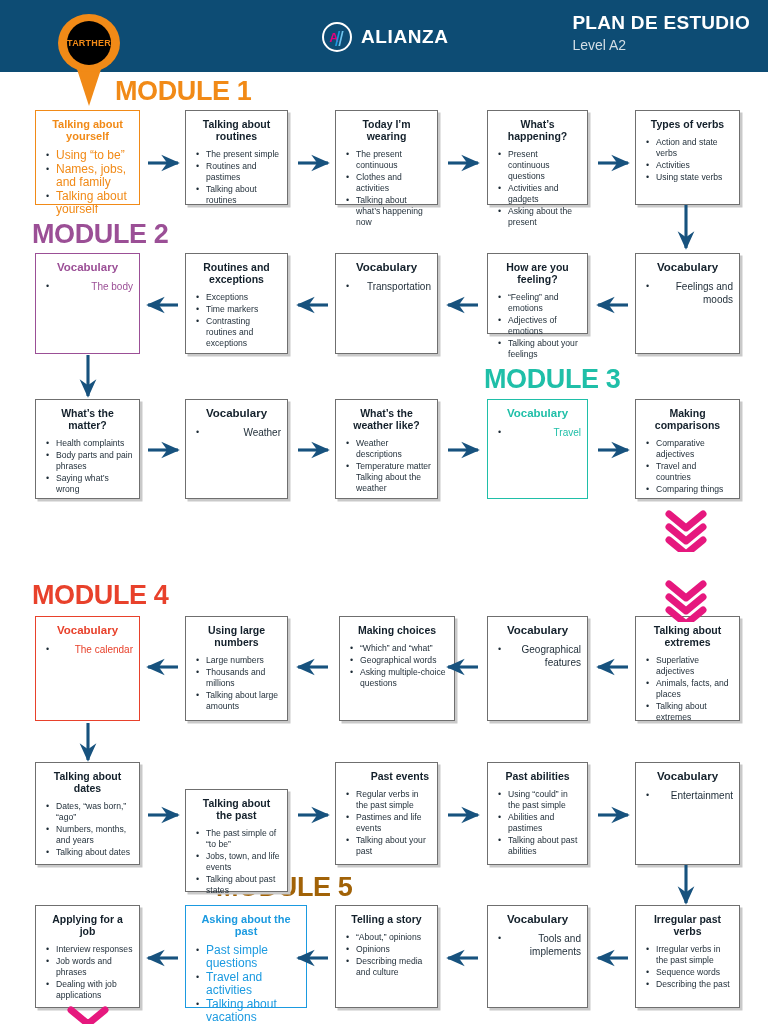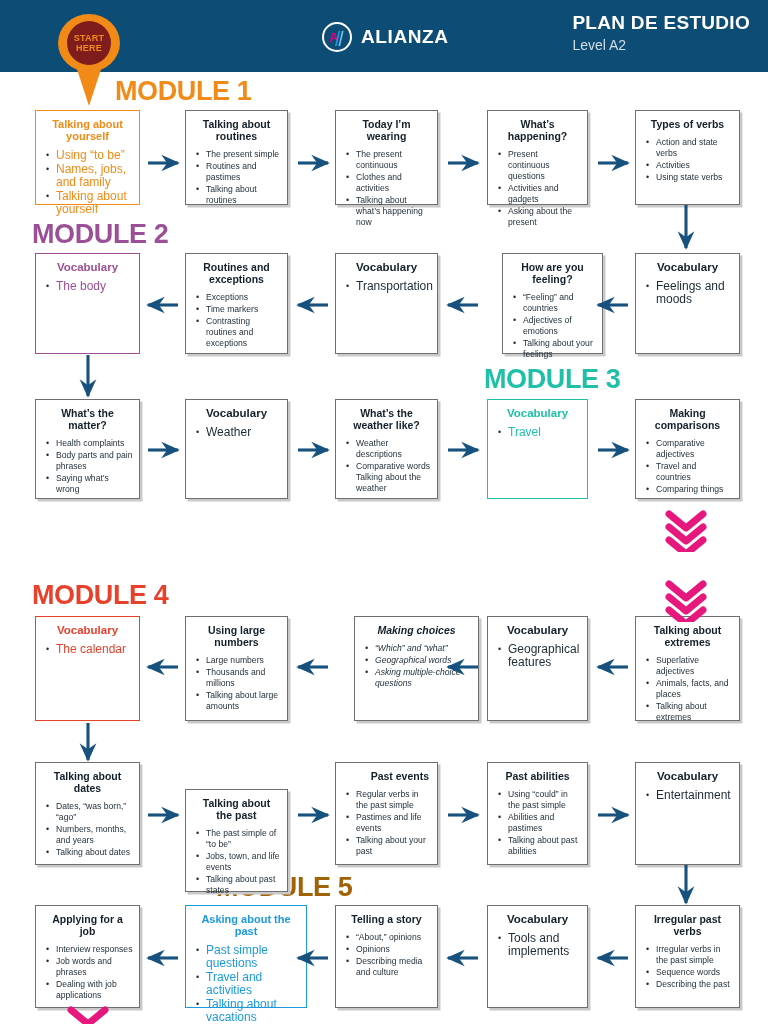--- a/index.html
+++ b/index.html
@@ -56,22 +56,22 @@
     width: 62px; height: 92px;
   }
   .pin-head {
     position: absolute; left: 0; top: 0;
     width: 62px; height: 58px; border-radius: 50%;
     background: #f18a17;
     display: flex; align-items: center; justify-content: center;
   }
   .pin-inner {
     width: 44px; height: 44px; border-radius: 50%;
-    background: #7f1d1d;
-    display: flex; flex-direction: column;
+    background: #000000;
+    display: flex; flex-direction: row;
     align-items: center; justify-content: center;
   }
   .pin-inner span {
     color: #f18a17; font-weight: 700; font-size: 9px;
     line-height: 10px; letter-spacing: 0.2px;
   }
   .pin-tail {
     position: absolute; left: 14px; top: 40px;
     width: 0; height: 0;
     border-left: 17px solid transparent;
@@ -109,21 +109,21 @@
   .card-list li::before {
     content: "\2022"; position: absolute; left: 0; top: -0.5px;
     font-size: 9px; color: #1d2b36;
   }
 
   
   .card.accent .card-title { font-size: 11px; }
   .card.accent .card-list li { font-size: 12px; line-height: 13px; }
 
   
-  .card.vocab .card-list li { font-size: 12px; line-height: 13px; }
+  .card.vocab .card-list li { font-size: 10px; line-height: 13px; text-align: right; }
   .card.vocab .card-title { font-size: 11.5px; }
 
   
   .arrow { position: absolute; }
 
   
   .chev-group { position: absolute; }
 </style>
 </head>
 <body>
@@ -215,24 +215,24 @@
         <li>Time markers</li>
         <li>Contrasting routines and exceptions</li>
       </ul>
     </div>
     <div class="card vocab shadowed" style="left: 335px; top: 253px; width: 103px; height: 101px;">
       <div class="card-title">Vocabulary</div>
       <ul class="card-list">
         <li>Transportation</li>
       </ul>
     </div>
-    <div class="card shadowed" style="left: 502px; top: 253px; width: 101px; height: 101px;">
+    <div class="card shadowed" style="left: 487px; top: 253px; width: 101px; height: 81px;">
       <div class="card-title">How are you feeling?</div>
       <ul class="card-list">
-        <li>“Feeling” and countries</li>
+        <li>“Feeling” and emotions</li>
         <li>Adjectives of emotions</li>
         <li>Talking about your feelings</li>
       </ul>
     </div>
     <div class="card vocab shadowed" style="left: 635px; top: 253px; width: 105px; height: 101px;">
       <div class="card-title">Vocabulary</div>
       <ul class="card-list">
         <li>Feelings and moods</li>
       </ul>
     </div>
@@ -247,21 +247,21 @@
     <div class="card vocab shadowed" style="left: 185px; top: 399px; width: 103px; height: 100px;">
       <div class="card-title">Vocabulary</div>
       <ul class="card-list">
         <li>Weather</li>
       </ul>
     </div>
     <div class="card shadowed" style="left: 335px; top: 399px; width: 103px; height: 100px;">
       <div class="card-title">What’s the weather like?</div>
       <ul class="card-list">
         <li>Weather descriptions</li>
-        <li>Comparative words Talking about the weather</li>
+        <li>Temperature matter Talking about the weather</li>
       </ul>
     </div>
     <div class="card accent vocab" style="left: 487px; top: 399px; width: 101px; height: 100px; border-color: rgb(31, 191, 168); border-width: 1.3px;">
       <div class="card-title" style="color: rgb(31, 191, 168);">Vocabulary</div>
       <ul class="card-list">
         <li style="color: rgb(31, 191, 168);">Travel</li>
       </ul>
     </div>
     <div class="card shadowed" style="left: 635px; top: 399px; width: 105px; height: 100px;">
       <div class="card-title">Making comparisons</div>
@@ -278,21 +278,21 @@
       </ul>
     </div>
     <div class="card shadowed" style="left: 185px; top: 616px; width: 103px; height: 105px;">
       <div class="card-title">Using large numbers</div>
       <ul class="card-list">
         <li>Large numbers</li>
         <li>Thousands and millions</li>
         <li>Talking about large amounts</li>
       </ul>
     </div>
-    <div class="card shadowed" style="left: 354px; top: 616px; width: 125px; height: 105px; font-style: italic;">
+    <div class="card shadowed" style="left: 339px; top: 616px; width: 116px; height: 105px;">
       <div class="card-title">Making choices</div>
       <ul class="card-list">
         <li>“Which” and “what”</li>
         <li>Geographical words</li>
         <li>Asking multiple-choice questions</li>
       </ul>
     </div>
     <div class="card vocab shadowed" style="left: 487px; top: 616px; width: 101px; height: 105px;">
       <div class="card-title">Vocabulary</div>
       <ul class="card-list">

